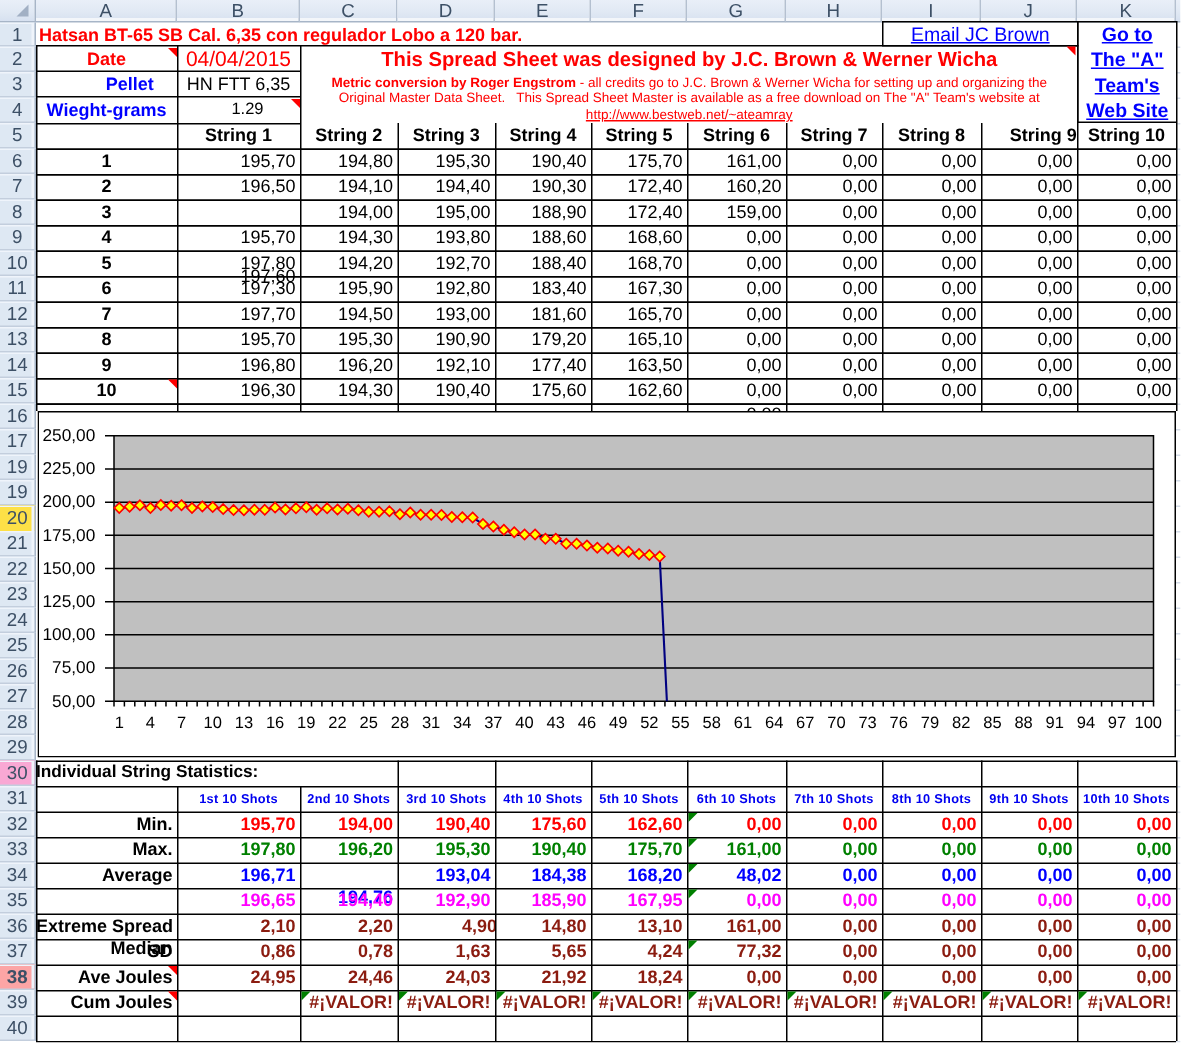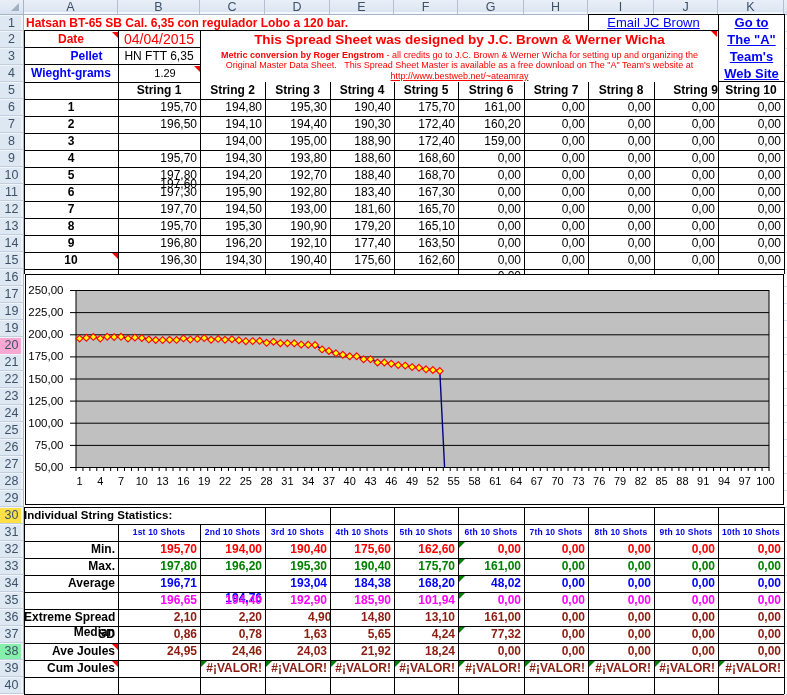--- a/index.html
+++ b/index.html
@@ -41,39 +41,39 @@
 <div class="hdr" style="left:0;top:167.0px;width:24px;height:17.0px;background:#dee8f3;border-right:1px solid #a7b5c7;border-bottom:1px solid #c3cedd;box-shadow:inset 0 1px 0 #eff4fb,inset -2px 0 0 #eff4fb;line-height:17.0px;">10</div>
 <div class="hdr" style="left:0;top:184.0px;width:24px;height:17.0px;background:#dee8f3;border-right:1px solid #a7b5c7;border-bottom:1px solid #c3cedd;box-shadow:inset 0 1px 0 #eff4fb,inset -2px 0 0 #eff4fb;line-height:17.0px;">11</div>
 <div class="hdr" style="left:0;top:201.0px;width:24px;height:17.0px;background:#dee8f3;border-right:1px solid #a7b5c7;border-bottom:1px solid #c3cedd;box-shadow:inset 0 1px 0 #eff4fb,inset -2px 0 0 #eff4fb;line-height:17.0px;">12</div>
 <div class="hdr" style="left:0;top:218.0px;width:24px;height:17.0px;background:#dee8f3;border-right:1px solid #a7b5c7;border-bottom:1px solid #c3cedd;box-shadow:inset 0 1px 0 #eff4fb,inset -2px 0 0 #eff4fb;line-height:17.0px;">13</div>
 <div class="hdr" style="left:0;top:235.0px;width:24px;height:17.0px;background:#dee8f3;border-right:1px solid #a7b5c7;border-bottom:1px solid #c3cedd;box-shadow:inset 0 1px 0 #eff4fb,inset -2px 0 0 #eff4fb;line-height:17.0px;">14</div>
 <div class="hdr" style="left:0;top:252.0px;width:24px;height:17.0px;background:#dee8f3;border-right:1px solid #a7b5c7;border-bottom:1px solid #c3cedd;box-shadow:inset 0 1px 0 #eff4fb,inset -2px 0 0 #eff4fb;line-height:17.0px;">15</div>
 <div class="hdr" style="left:0;top:269.0px;width:24px;height:17.0px;background:#dee8f3;border-right:1px solid #a7b5c7;border-bottom:1px solid #c3cedd;box-shadow:inset 0 1px 0 #eff4fb,inset -2px 0 0 #eff4fb;line-height:17.0px;">16</div>
 <div class="hdr" style="left:0;top:286.0px;width:24px;height:17.0px;background:#dee8f3;border-right:1px solid #a7b5c7;border-bottom:1px solid #c3cedd;box-shadow:inset 0 1px 0 #eff4fb,inset -2px 0 0 #eff4fb;line-height:17.0px;">17</div>
 <div class="hdr" style="left:0;top:303.0px;width:24px;height:17.0px;background:#dee8f3;border-right:1px solid #a7b5c7;border-bottom:1px solid #c3cedd;box-shadow:inset 0 1px 0 #eff4fb,inset -2px 0 0 #eff4fb;line-height:17.0px;">19</div>
 <div class="hdr" style="left:0;top:320.0px;width:24px;height:17.0px;background:#dee8f3;border-right:1px solid #a7b5c7;border-bottom:1px solid #c3cedd;box-shadow:inset 0 1px 0 #eff4fb,inset -2px 0 0 #eff4fb;line-height:17.0px;">19</div>
-<div class="hdr" style="left:0;top:337.0px;width:24px;height:31px;background:#f9a8d4;border-right:1px solid #a7b5c7;border-bottom:1px solid #c3cedd;box-shadow:inset 0 1px 0 #eff4fb,inset -2px 0 0 #eff4fb;line-height:17.0px;">20</div>
+<div class="hdr" style="left:0;top:337.0px;width:24px;height:31px;background:#fde047;border-right:1px solid #a7b5c7;border-bottom:1px solid #c3cedd;box-shadow:inset 0 1px 0 #eff4fb,inset -2px 0 0 #eff4fb;line-height:17.0px;">20</div>
 <div class="hdr" style="left:0;top:354.0px;width:24px;height:17.0px;background:#dee8f3;border-right:1px solid #a7b5c7;border-bottom:1px solid #c3cedd;box-shadow:inset 0 1px 0 #eff4fb,inset -2px 0 0 #eff4fb;line-height:17.0px;">21</div>
 <div class="hdr" style="left:0;top:371.0px;width:24px;height:17.0px;background:#dee8f3;border-right:1px solid #a7b5c7;border-bottom:1px solid #c3cedd;box-shadow:inset 0 1px 0 #eff4fb,inset -2px 0 0 #eff4fb;line-height:17.0px;">22</div>
 <div class="hdr" style="left:0;top:388.0px;width:24px;height:17.0px;background:#dee8f3;border-right:1px solid #a7b5c7;border-bottom:1px solid #c3cedd;box-shadow:inset 0 1px 0 #eff4fb,inset -2px 0 0 #eff4fb;line-height:17.0px;">23</div>
 <div class="hdr" style="left:0;top:405.0px;width:24px;height:17.0px;background:#dee8f3;border-right:1px solid #a7b5c7;border-bottom:1px solid #c3cedd;box-shadow:inset 0 1px 0 #eff4fb,inset -2px 0 0 #eff4fb;line-height:17.0px;">24</div>
 <div class="hdr" style="left:0;top:422.0px;width:24px;height:17.0px;background:#dee8f3;border-right:1px solid #a7b5c7;border-bottom:1px solid #c3cedd;box-shadow:inset 0 1px 0 #eff4fb,inset -2px 0 0 #eff4fb;line-height:17.0px;">25</div>
 <div class="hdr" style="left:0;top:439.0px;width:24px;height:17.0px;background:#dee8f3;border-right:1px solid #a7b5c7;border-bottom:1px solid #c3cedd;box-shadow:inset 0 1px 0 #eff4fb,inset -2px 0 0 #eff4fb;line-height:17.0px;">26</div>
 <div class="hdr" style="left:0;top:456.0px;width:24px;height:17.0px;background:#dee8f3;border-right:1px solid #a7b5c7;border-bottom:1px solid #c3cedd;box-shadow:inset 0 1px 0 #eff4fb,inset -2px 0 0 #eff4fb;line-height:17.0px;">27</div>
 <div class="hdr" style="left:0;top:473.0px;width:24px;height:17.0px;background:#dee8f3;border-right:1px solid #a7b5c7;border-bottom:1px solid #c3cedd;box-shadow:inset 0 1px 0 #eff4fb,inset -2px 0 0 #eff4fb;line-height:17.0px;">28</div>
 <div class="hdr" style="left:0;top:490.0px;width:24px;height:17.0px;background:#dee8f3;border-right:1px solid #a7b5c7;border-bottom:1px solid #c3cedd;box-shadow:inset 0 1px 0 #eff4fb,inset -2px 0 0 #eff4fb;line-height:17.0px;">29</div>
-<div class="hdr" style="left:0;top:507.0px;width:24px;height:17.0px;background:#fde047;border-right:1px solid #a7b5c7;border-bottom:1px solid #c3cedd;box-shadow:inset 0 1px 0 #eff4fb,inset -2px 0 0 #eff4fb;line-height:17.0px;">30</div>
+<div class="hdr" style="left:0;top:507.0px;width:24px;height:17.0px;background:#f9a8d4;border-right:1px solid #a7b5c7;border-bottom:1px solid #c3cedd;box-shadow:inset 0 1px 0 #eff4fb,inset -2px 0 0 #eff4fb;line-height:17.0px;">30</div>
 <div class="hdr" style="left:0;top:524.0px;width:24px;height:17.0px;background:#dee8f3;border-right:1px solid #a7b5c7;border-bottom:1px solid #c3cedd;box-shadow:inset 0 1px 0 #eff4fb,inset -2px 0 0 #eff4fb;line-height:17.0px;">31</div>
 <div class="hdr" style="left:0;top:541.0px;width:24px;height:17.0px;background:#dee8f3;border-right:1px solid #a7b5c7;border-bottom:1px solid #c3cedd;box-shadow:inset 0 1px 0 #eff4fb,inset -2px 0 0 #eff4fb;line-height:17.0px;">32</div>
 <div class="hdr" style="left:0;top:558.0px;width:24px;height:17.0px;background:#dee8f3;border-right:1px solid #a7b5c7;border-bottom:1px solid #c3cedd;box-shadow:inset 0 1px 0 #eff4fb,inset -2px 0 0 #eff4fb;line-height:17.0px;">33</div>
 <div class="hdr" style="left:0;top:575.0px;width:24px;height:17.0px;background:#dee8f3;border-right:1px solid #a7b5c7;border-bottom:1px solid #c3cedd;box-shadow:inset 0 1px 0 #eff4fb,inset -2px 0 0 #eff4fb;line-height:17.0px;">34</div>
 <div class="hdr" style="left:0;top:592.0px;width:24px;height:17.0px;background:#dee8f3;border-right:1px solid #a7b5c7;border-bottom:1px solid #c3cedd;box-shadow:inset 0 1px 0 #eff4fb,inset -2px 0 0 #eff4fb;line-height:17.0px;">35</div>
 <div class="hdr" style="left:0;top:609.0px;width:24px;height:17.0px;background:#dee8f3;border-right:1px solid #a7b5c7;border-bottom:1px solid #c3cedd;box-shadow:inset 0 1px 0 #eff4fb,inset -2px 0 0 #eff4fb;line-height:17.0px;">36</div>
 <div class="hdr" style="left:0;top:626.0px;width:24px;height:17.0px;background:#dee8f3;border-right:1px solid #a7b5c7;border-bottom:1px solid #c3cedd;box-shadow:inset 0 1px 0 #eff4fb,inset -2px 0 0 #eff4fb;line-height:17.0px;">37</div>
-<div class="hdr" style="left:0;top:643.0px;width:24px;height:17.0px;background:#86efac;border-right:1px solid #a7b5c7;border-bottom:1px solid #c3cedd;box-shadow:inset 0 1px 0 #eff4fb,inset -2px 0 0 #eff4fb;line-height:17.0px;">38</div>
+<div class="hdr" style="left:0;top:643.0px;width:24px;height:17.0px;background:#fca5a5;border-right:1px solid #a7b5c7;border-bottom:1px solid #c3cedd;box-shadow:inset 0 1px 0 #eff4fb,inset -2px 0 0 #eff4fb;line-height:17.0px;font-weight:bold;">38</div>
 <div class="hdr" style="left:0;top:660.0px;width:24px;height:17.0px;background:#dee8f3;border-right:1px solid #a7b5c7;border-bottom:1px solid #c3cedd;box-shadow:inset 0 1px 0 #eff4fb,inset -2px 0 0 #eff4fb;line-height:17.0px;">39</div>
 <div class="hdr" style="left:0;top:677.0px;width:24px;height:17.0px;background:#dee8f3;border-right:1px solid #a7b5c7;border-bottom:1px solid #c3cedd;box-shadow:inset 0 1px 0 #eff4fb,inset -2px 0 0 #eff4fb;line-height:17.0px;">40</div>
 <div class="gl" style="left:784px;top:30.5px;width:3px;height:1px;"></div>
 <div class="gl" style="left:784px;top:47.5px;width:3px;height:1px;"></div>
 <div class="gl" style="left:784px;top:64.5px;width:3px;height:1px;"></div>
 <div class="gl" style="left:784px;top:82.0px;width:3px;height:1px;"></div>
 <div class="gl" style="left:784px;top:99.0px;width:3px;height:1px;"></div>
 <div class="gl" style="left:784px;top:116.0px;width:3px;height:1px;"></div>
 <div class="gl" style="left:784px;top:133.0px;width:3px;height:1px;"></div>
 <div class="gl" style="left:784px;top:150.0px;width:3px;height:1px;"></div>
@@ -552,21 +552,21 @@
 <div class="c v b blu" style="left:458px;top:575.0px;width:66px;height:17.0px;">48,02</div>
 <div class="c v b blu" style="left:524px;top:575.0px;width:64px;height:17.0px;">0,00</div>
 <div class="c v b blu" style="left:588px;top:575.0px;width:66px;height:17.0px;">0,00</div>
 <div class="c v b blu" style="left:654px;top:575.0px;width:64px;height:17.0px;">0,00</div>
 <div class="c v b blu" style="left:718px;top:575.0px;width:66px;height:17.0px;">0,00</div>
 <div class="c v b" style="left:24px;top:592.0px;width:94px;height:17.0px;margin-top:32px;">Median</div>
 <div class="c v b mag" style="left:118px;top:592.0px;width:82px;height:17.0px;">196,65</div>
 <div class="c v b mag" style="left:200px;top:592.0px;width:65px;height:17.0px;">194,40</div>
 <div class="c v b mag" style="left:265px;top:592.0px;width:65px;height:17.0px;">192,90</div>
 <div class="c v b mag" style="left:330px;top:592.0px;width:64px;height:17.0px;">185,90</div>
-<div class="c v b mag" style="left:394px;top:592.0px;width:64px;height:17.0px;">101,94</div>
+<div class="c v b mag" style="left:394px;top:592.0px;width:64px;height:17.0px;">167,95</div>
 <div class="c v b mag" style="left:458px;top:592.0px;width:66px;height:17.0px;">0,00</div>
 <div class="c v b mag" style="left:524px;top:592.0px;width:64px;height:17.0px;">0,00</div>
 <div class="c v b mag" style="left:588px;top:592.0px;width:66px;height:17.0px;">0,00</div>
 <div class="c v b mag" style="left:654px;top:592.0px;width:64px;height:17.0px;">0,00</div>
 <div class="c v b mag" style="left:718px;top:592.0px;width:66px;height:17.0px;">0,00</div>
 <div class="c v b" style="left:24px;top:609.0px;width:94px;height:17.0px;">Extreme Spread</div>
 <div class="c v b mar" style="left:118px;top:609.0px;width:82px;height:17.0px;">2,10</div>
 <div class="c v b mar" style="left:200px;top:609.0px;width:65px;height:17.0px;">2,20</div>
 <div class="c v b mar" style="left:265px;top:609.0px;width:65px;height:17.0px;padding-left:43px;">4,90</div>
 <div class="c v b mar" style="left:330px;top:609.0px;width:64px;height:17.0px;">14,80</div>

